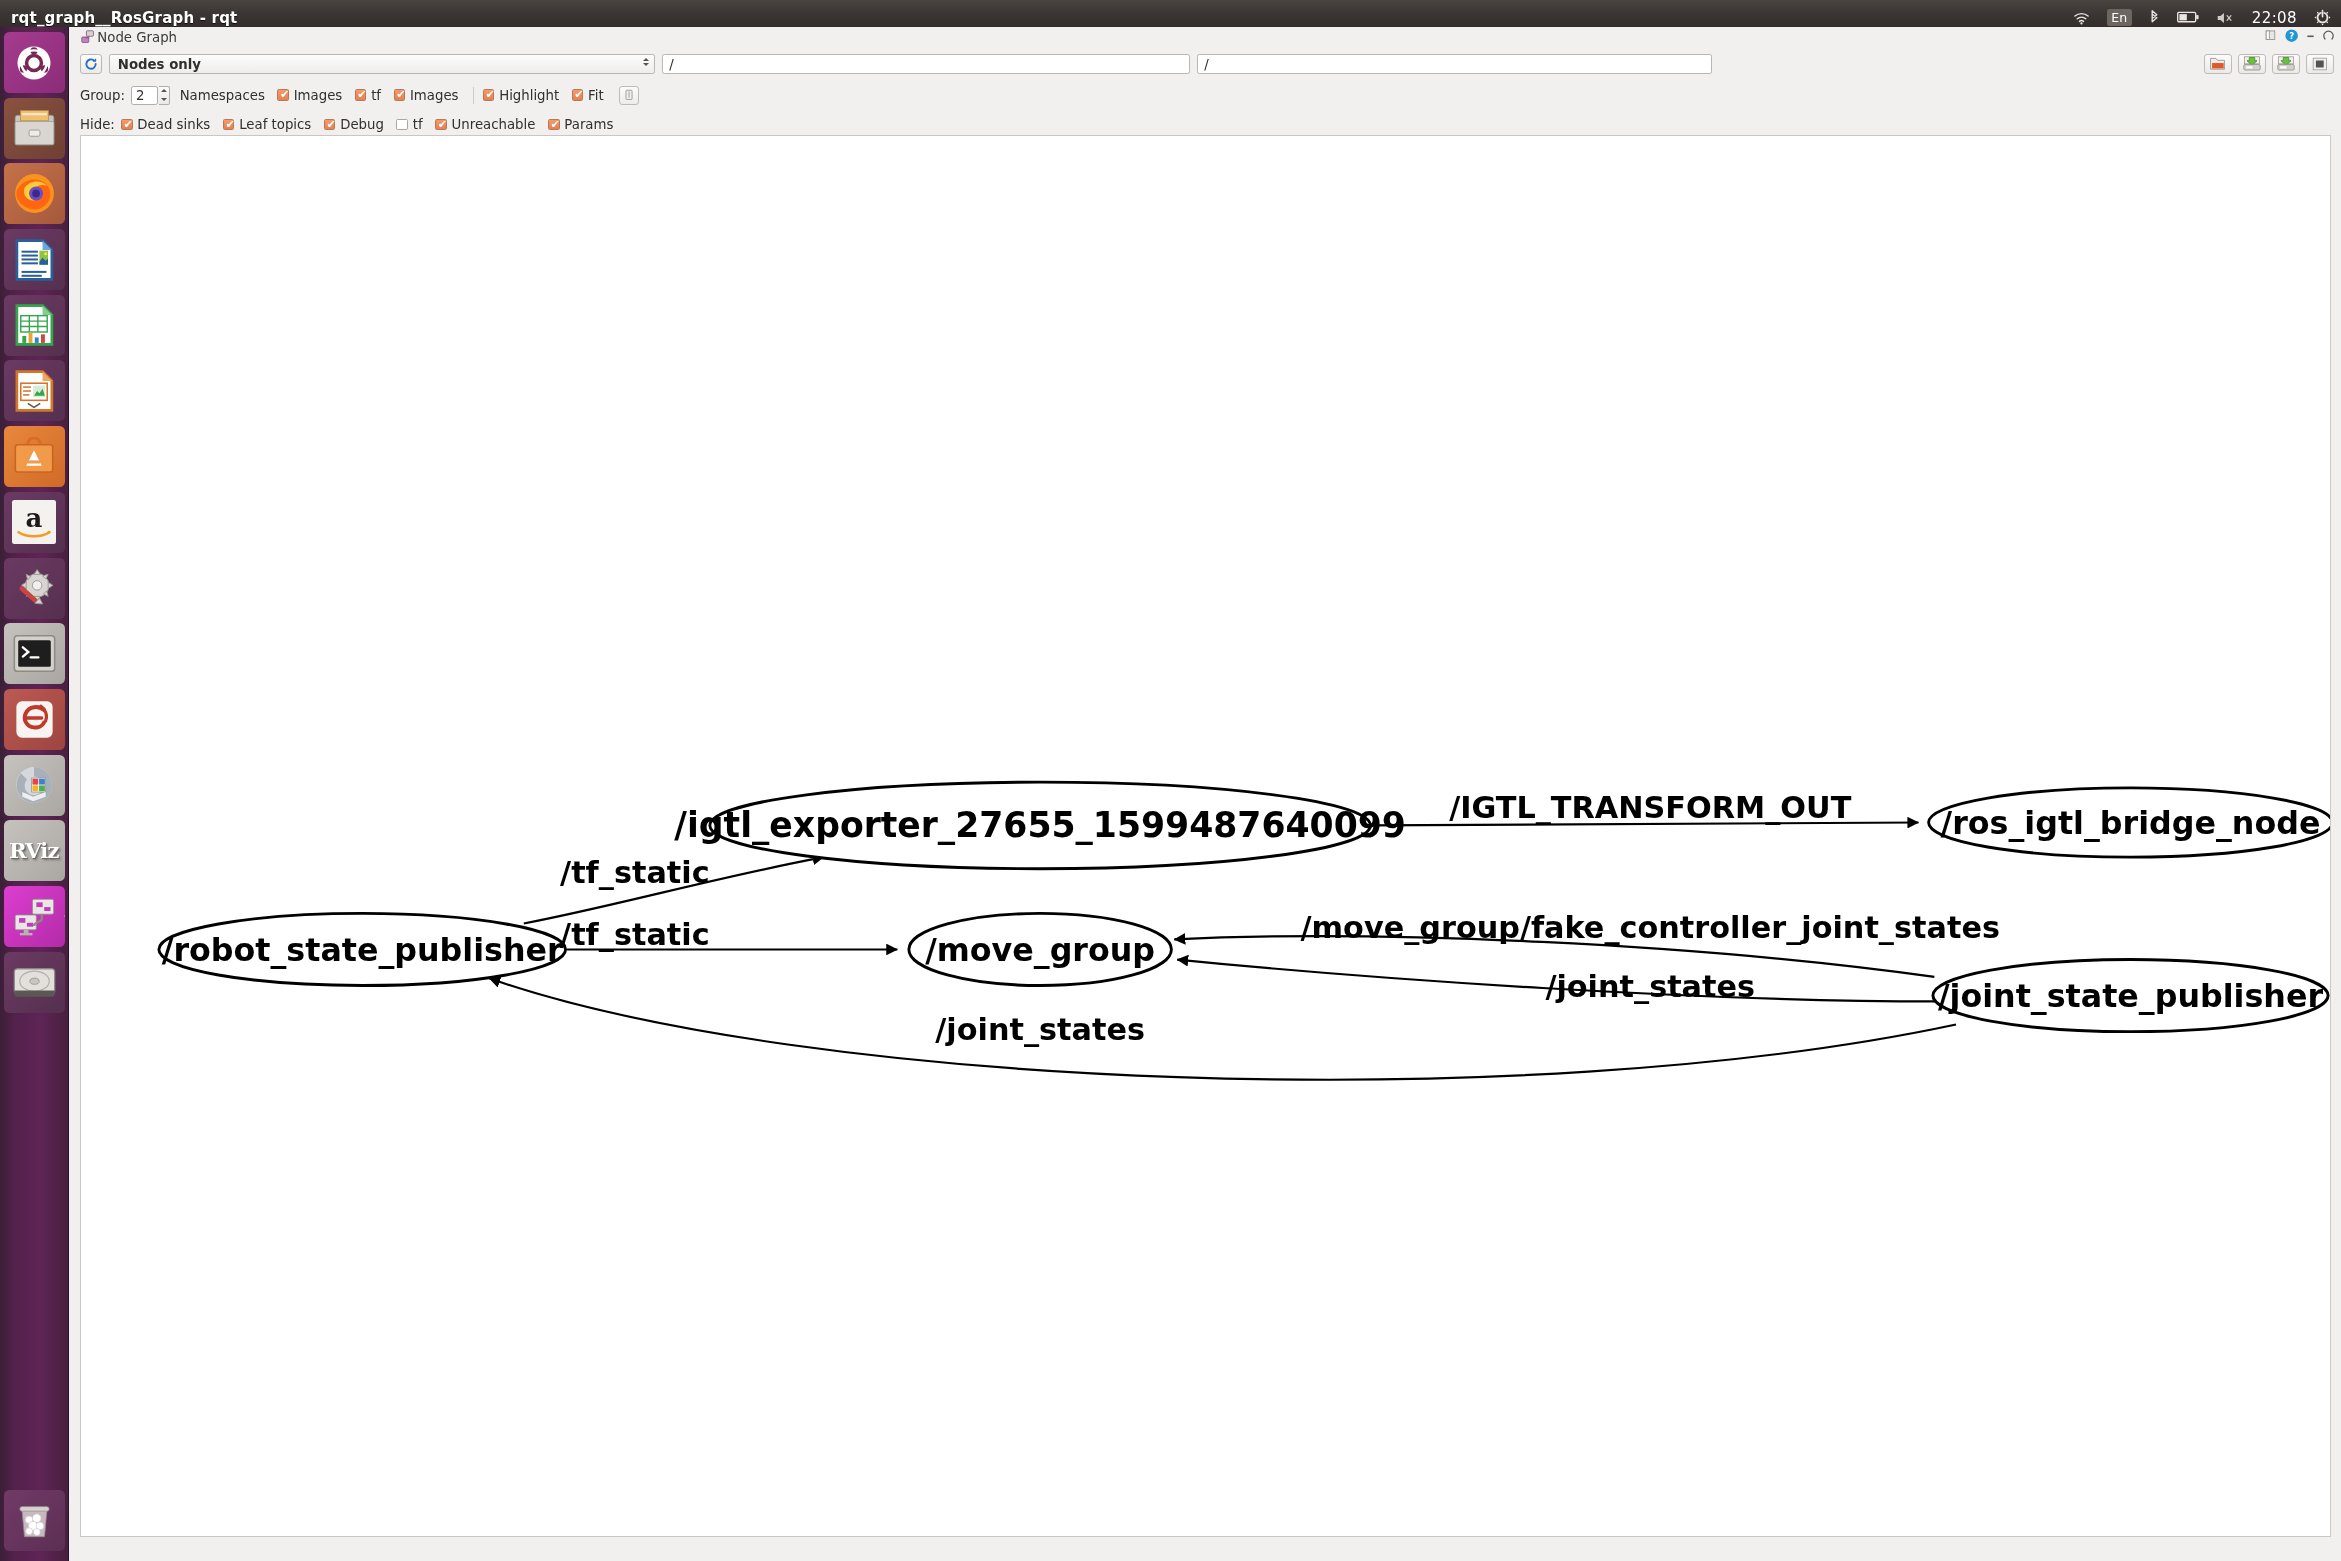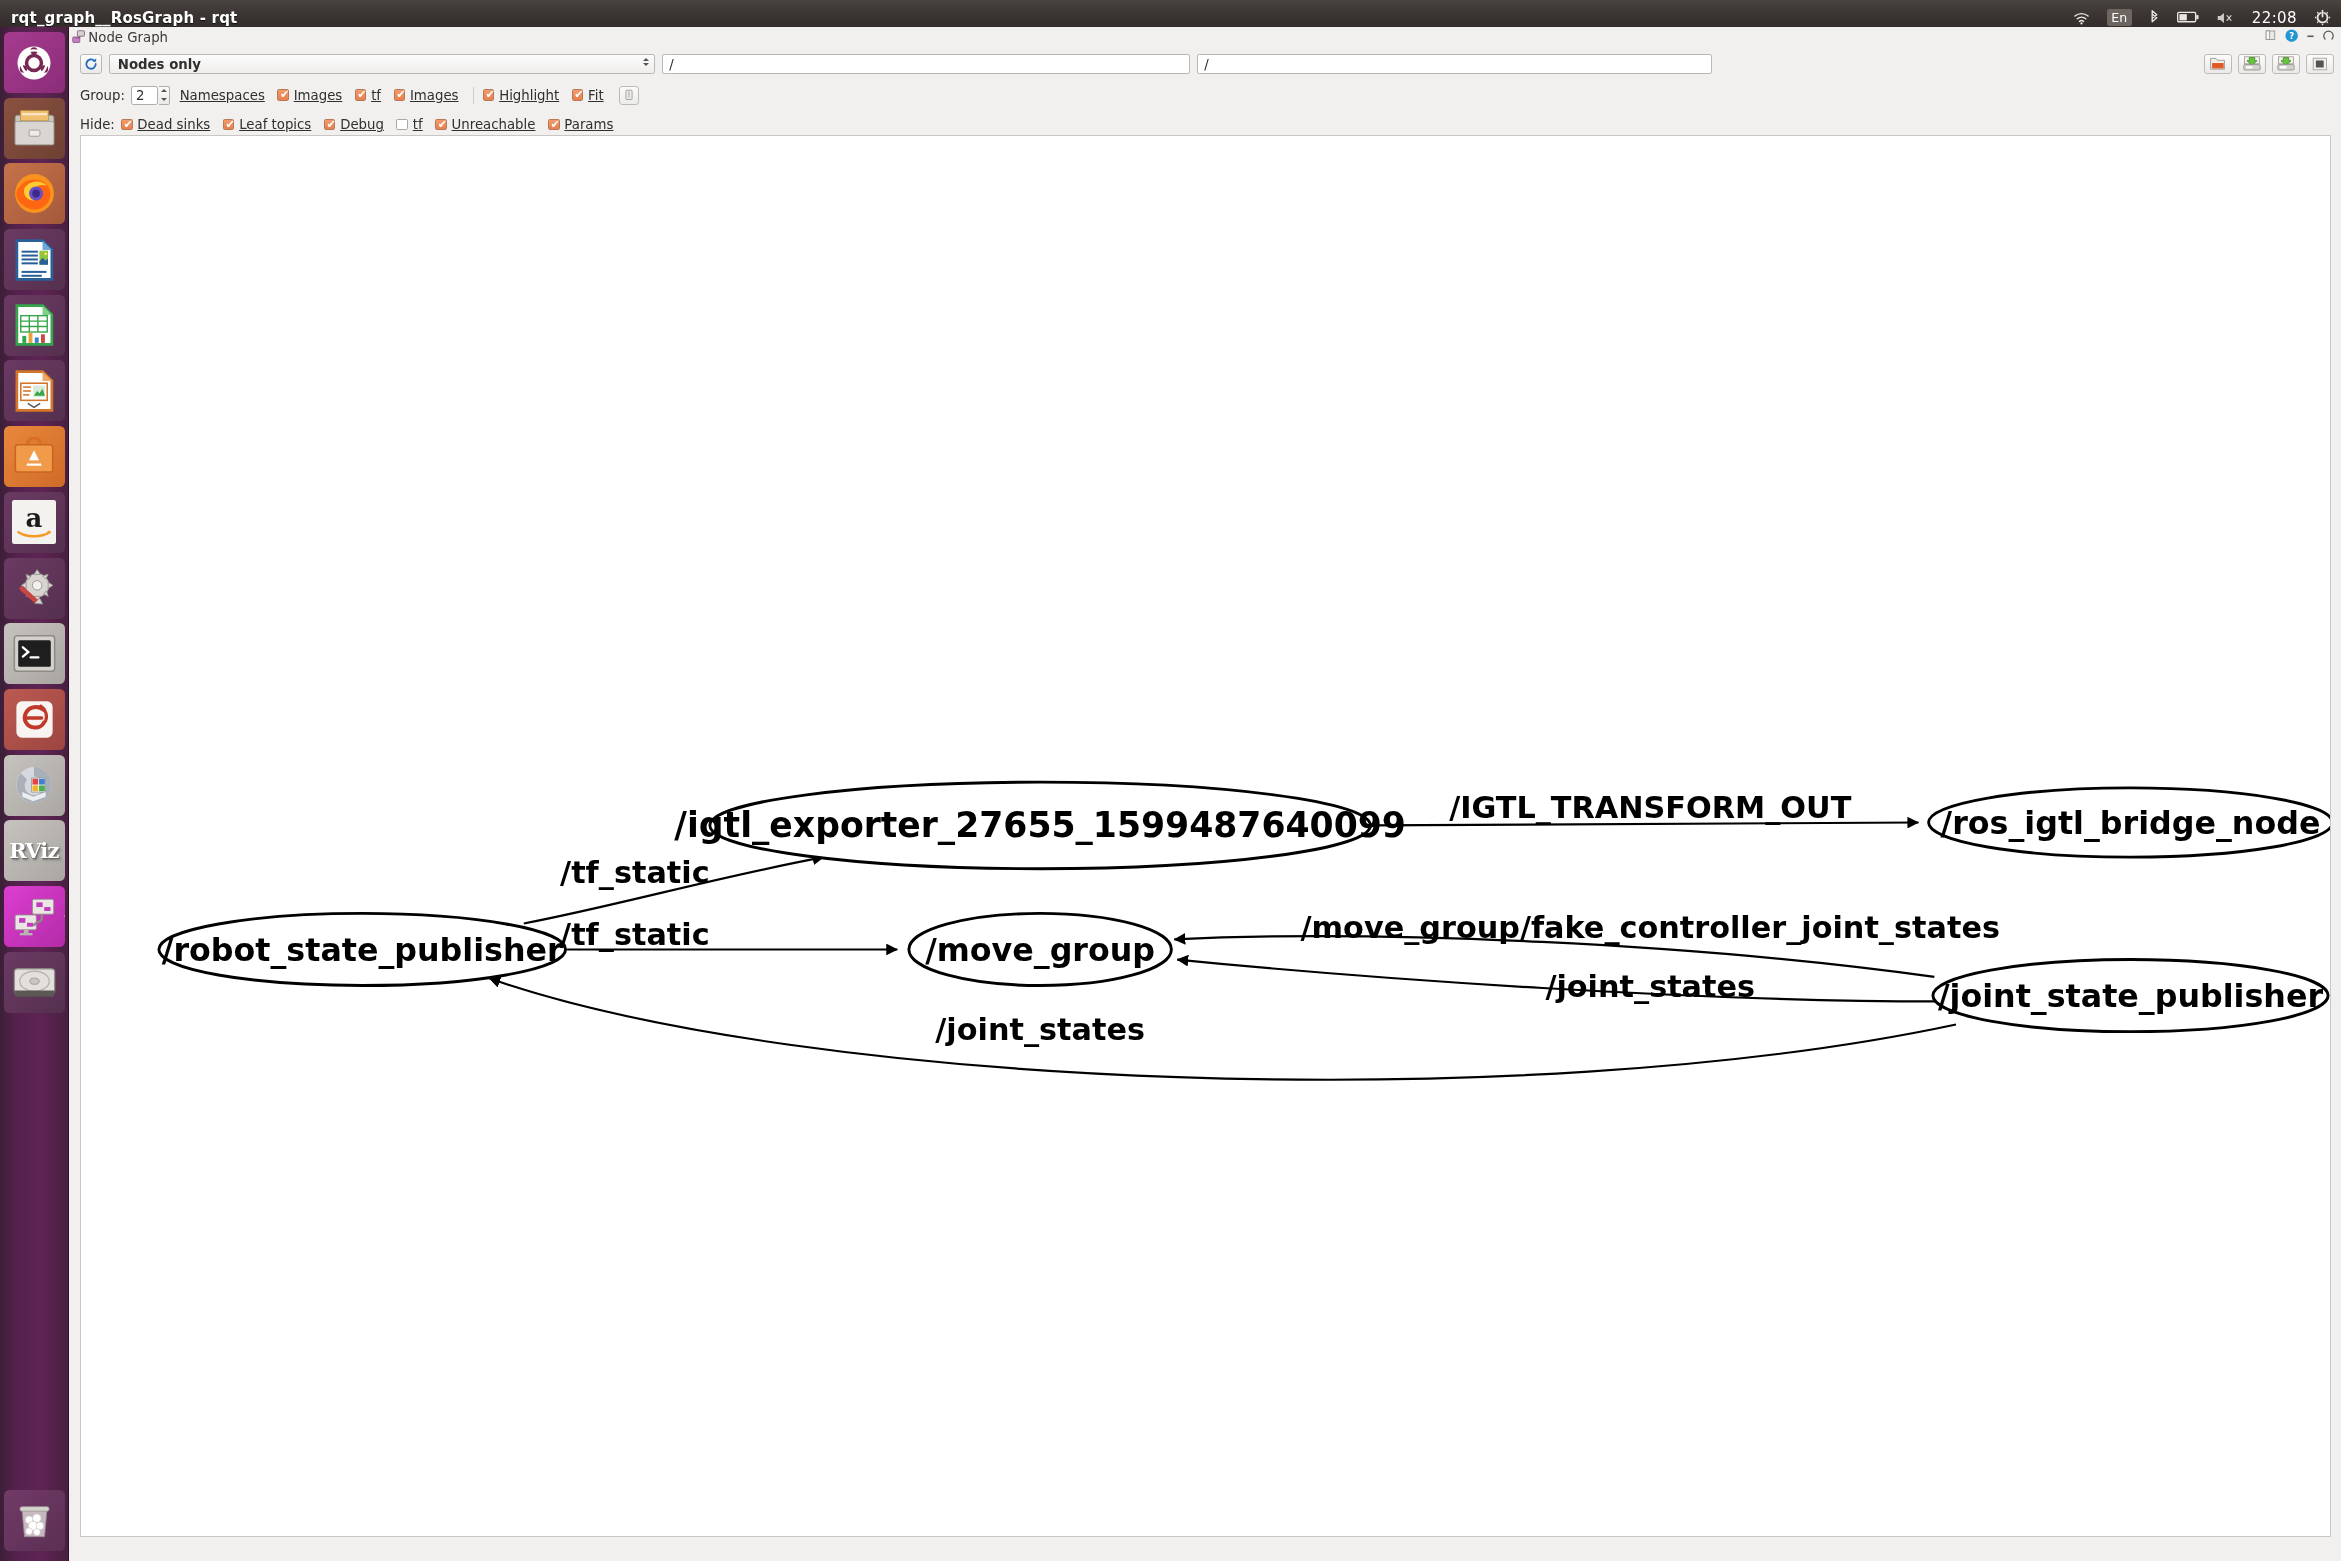--- a/index.html
+++ b/index.html
@@ -60,21 +60,21 @@
   
   #app-window {
     position: absolute; top: 26.5px; left: 69px;
     width: 2273px; height: 1535px;
     background: #f2f0ef;
   }
   #app-titlebar {
     height: 22px; display: flex; align-items: center;
     background: #f2f0ef;
     border-bottom: 0.8px solid #f2f0ef;
-    padding-left: 3px;
+    padding-left: 12px;
   }
   #dockwidget-icon { width: 14px; height: 14px; position: relative; margin-right: 2.3px; }
   #dockwidget-title { font-size: 13.3px; color: #3a3a38; font-family: "DejaVu Sans", sans-serif; }
   #win-btns { margin-left: auto; display: flex; align-items: center; gap: 7px; padding-right: 7.8px; }
 
   
   #toolbar1 {
     display: flex; align-items: center; height: 31px; padding: 0 7.8px 0 11px; gap: 7px;
   }
   .tb-btn {
@@ -104,21 +104,21 @@
   #tb-right { margin-left:auto; display:flex; gap:6.2px; align-items:center; }
   .tb-big {
     width: 28px; height: 20px; border: 0.8px solid #bdbab7; border-radius: 3.1px;
     background: linear-gradient(to bottom,#fbfbfb,#eceae8);
     display:flex; align-items:center; justify-content:center;
   }
 
   
   .opt-row { display:flex; align-items:center; height: 31px; padding-left: 11px; gap: 0; font-size: 13.3px; color:#2f2f2e; }
   .opt-row .lbl { margin-right: 6.2px; }
-  .chk-item { display:flex; align-items:center; gap:4.7px; margin-right: 12.5px; text-decoration: underline; }
+  .chk-item { display:flex; align-items:center; gap:4.7px; margin-right: 12.5px; }
   .cbox {
     width: 11.7px; height: 11.7px; border-radius: 1.6px; position: relative;
     border: 0.8px solid #b57a53; background: linear-gradient(to bottom,#f39a6d,#e8804f);
   }
   .cbox.off { border: 0.8px solid #a9a6a3; background: #ffffff; }
   .cbox .tick {
     position:absolute; left:1.6px; top:-0.8px; color:#fff; font-size:11px; line-height:11.7px;
     font-weight:bold; font-family:"DejaVu Sans", sans-serif;
   }
   #spin {

